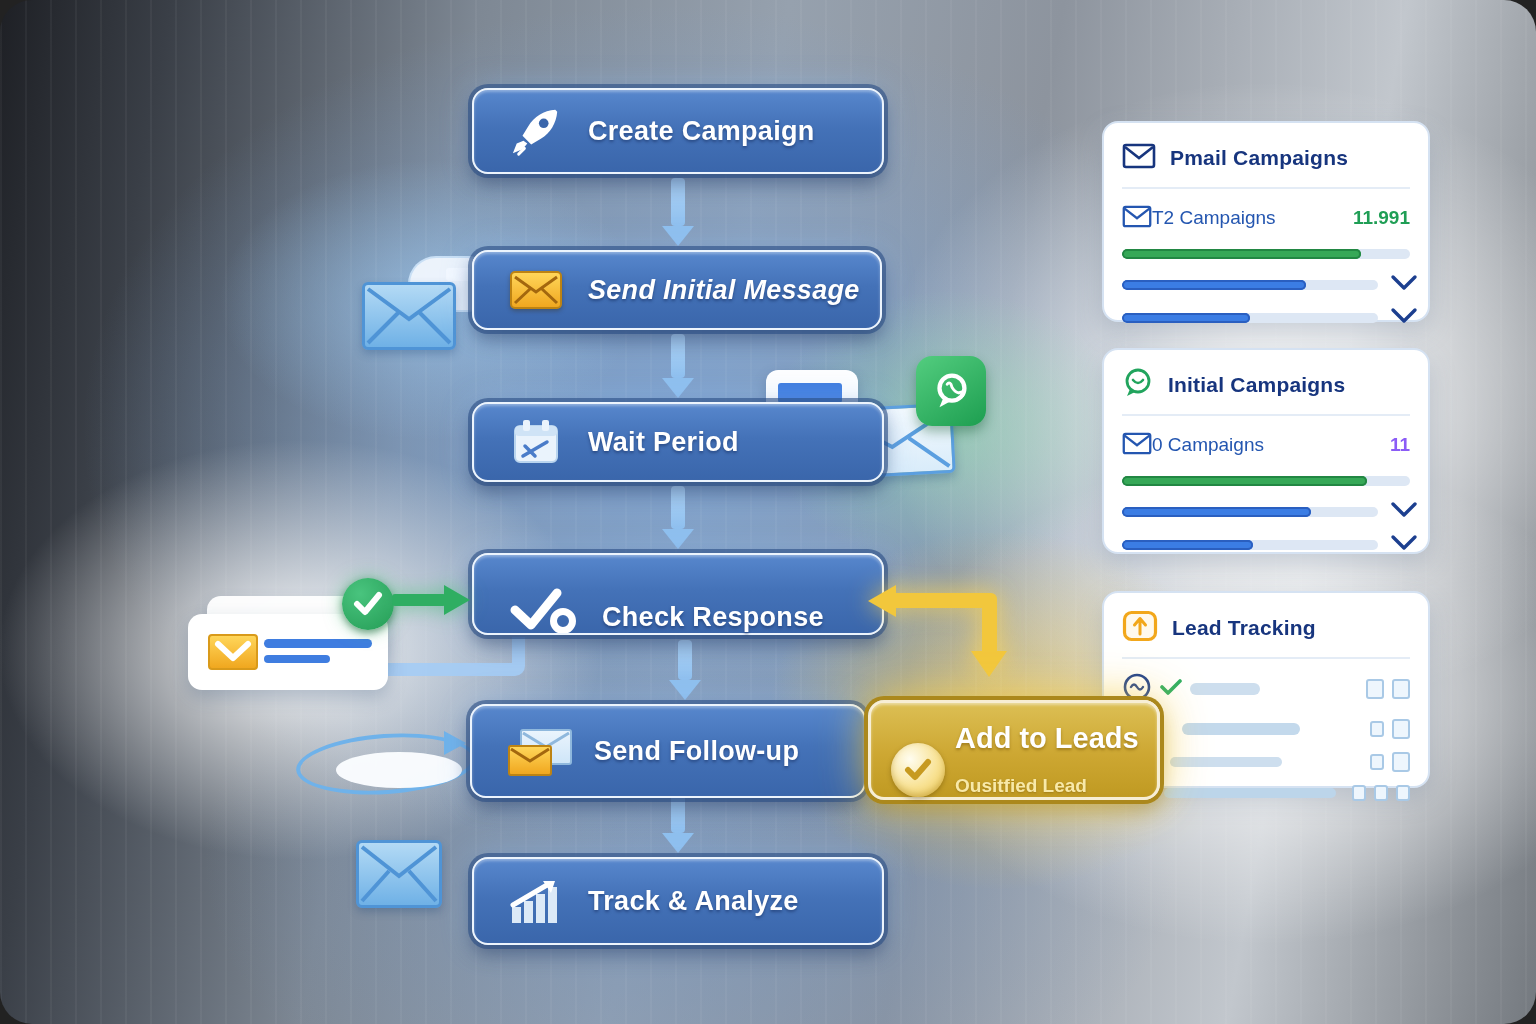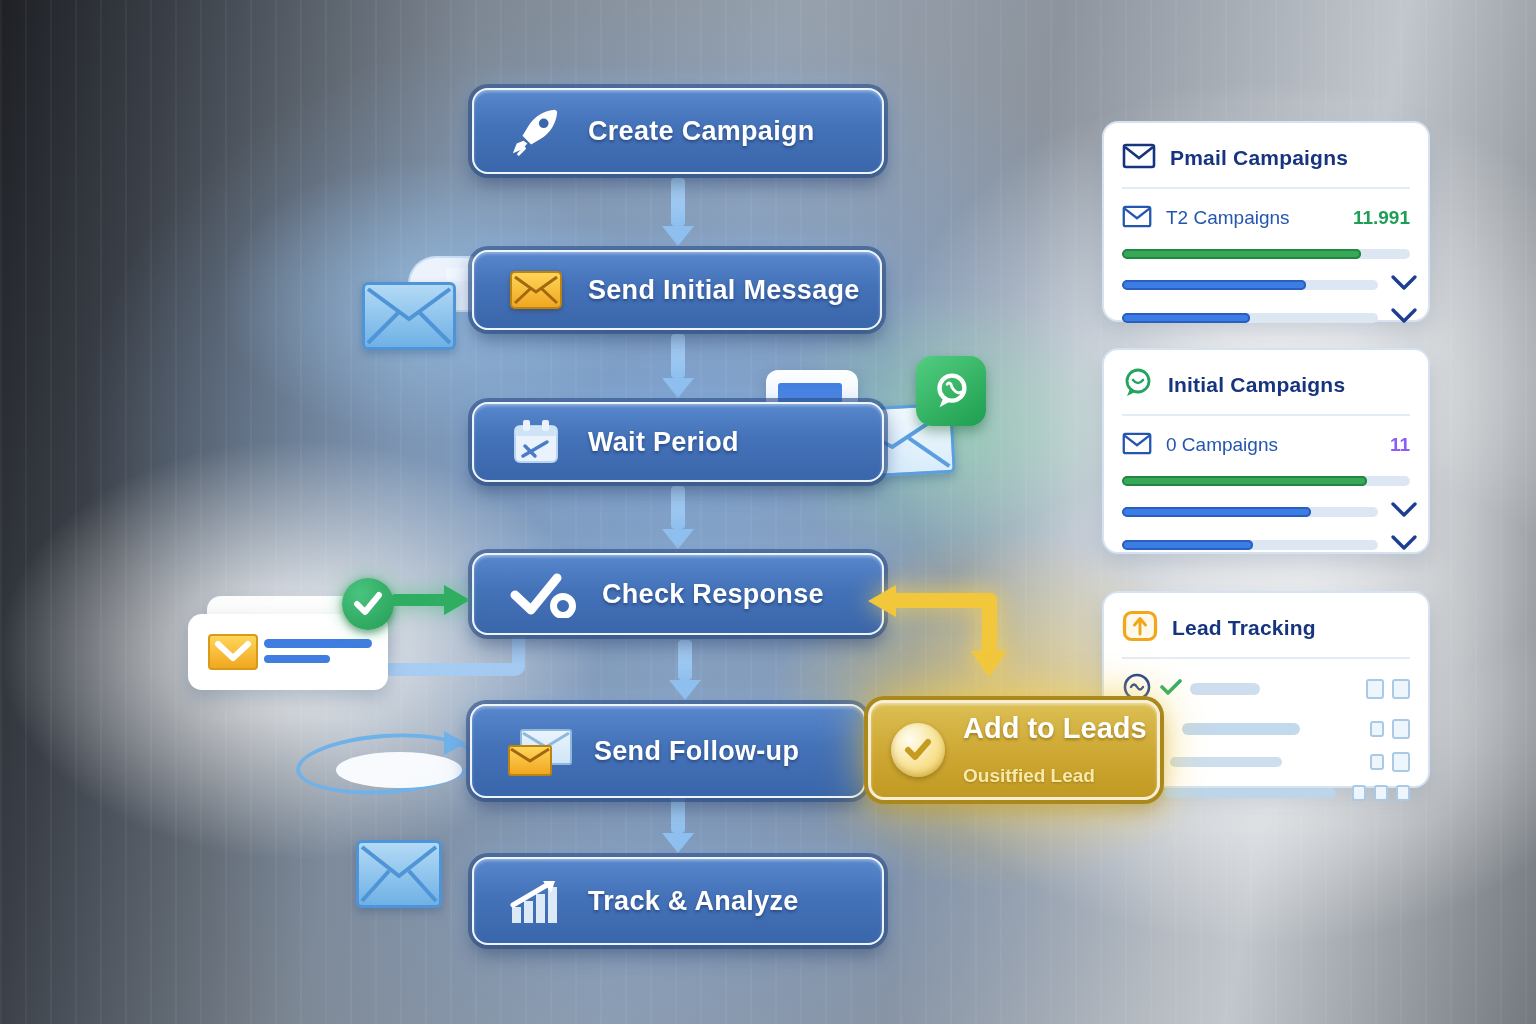--- a/index.html
+++ b/index.html
@@ -8,41 +8,42 @@
     background:
       radial-gradient(260px 200px at 950px 430px, rgba(150,225,175,.55), rgba(150,225,175,0) 70%),
       radial-gradient(320px 250px at 1000px 710px, rgba(248,208,86,.60), rgba(248,208,86,0) 72%),
       radial-gradient(430px 300px at 300px 650px, rgba(255,255,255,.95), rgba(255,255,255,0) 70%),
       radial-gradient(520px 430px at 1265px 400px, rgba(255,255,255,.98), rgba(255,255,255,0) 74%),
       radial-gradient(500px 340px at 1265px 700px, rgba(255,255,255,.92), rgba(255,255,255,0) 72%),
       radial-gradient(300px 200px at 430px 300px, rgba(160,205,245,.6), rgba(160,205,245,0) 70%),
       radial-gradient(760px 560px at 660px 430px, rgba(122,162,212,.88), rgba(122,162,212,0) 76%),
       radial-gradient(640px 420px at 690px 860px, rgba(118,150,192,.65), rgba(118,150,192,0) 76%),
       linear-gradient(100deg,#1e2025 0%,#3a3f47 10%,#7e8894 28%,#96a1ae 46%,#8d949e 62%,#c2c7cd 82%,#74797f 100%);
+    border-radius: 32px;
   }
   .stripes{position:absolute;inset:0;background:repeating-linear-gradient(90deg,rgba(255,255,255,.045) 0 2px,rgba(0,0,0,0) 2px 25px);pointer-events:none;}
   
   .node{position:absolute;box-sizing:border-box;border-radius:16px;display:flex;align-items:center;gap:24px;padding-left:34px;
     background:linear-gradient(180deg,#5787cd 0%,#4472b8 45%,#3a66ab 100%);
     border:2px solid #ecf4fd;
     box-shadow:0 0 0 4px rgba(41,76,132,.6),0 10px 18px rgba(8,24,60,.38),0 0 30px rgba(140,185,240,.45),inset 0 2px 3px rgba(255,255,255,.35);}
   .node .label{color:#fff;font-size:27px;font-weight:700;letter-spacing:.3px;text-shadow:0 2px 3px rgba(22,45,95,.55);}
   .node .nicon{width:56px;display:flex;align-items:center;justify-content:center;flex:0 0 auto;}
   .env-y{width:48px;height:34px;border-radius:5px;background:linear-gradient(180deg,#ffd65a,#f0a71f);border:2px solid #bd8312;position:relative;box-shadow:0 2px 4px rgba(60,40,0,.35);}
   .env-y svg{position:absolute;inset:0;}
   
   .varrow{position:absolute;width:32px;}
   .varrow .shaft{width:14px;margin:0 auto;background:linear-gradient(180deg,#aed3f5,#8fc0ef);border-radius:4px;}
   .varrow .head{width:0;height:0;margin-left:0;border-left:16px solid transparent;border-right:16px solid transparent;border-top:20px solid #8fc0ef;}
   .lconn{position:absolute;left:386px;top:637px;width:126px;height:26px;border-right:13px solid rgba(165,205,245,.9);border-bottom:13px solid rgba(165,205,245,.9);border-bottom-right-radius:10px;}
   .stub{position:absolute;left:446px;top:268px;width:26px;height:13px;background:rgba(240,248,255,.85);border-radius:3px;}
   
   .branch{position:absolute;left:868px;top:700px;width:292px;height:100px;box-sizing:border-box;border-radius:16px;z-index:6;
     background:linear-gradient(180deg,#dcbf54 0%,#cda732 55%,#c09a22 100%);
-    border:3px solid #f7eed4;display:flex;align-items:center;gap:18px;padding-left:20px;
+    border:3px solid #f7eed4;display:flex;align-items:flex-end;gap:10px;padding-left:20px;
     box-shadow:0 0 0 4px #ab881c,0 0 46px rgba(246,206,72,.85),0 10px 18px rgba(110,82,8,.35),inset 0 2px 3px rgba(255,255,255,.45);}
   .badge{width:54px;height:54px;border-radius:50%;flex:0 0 auto;display:flex;align-items:center;justify-content:center;
     background:radial-gradient(circle at 35% 30%,#fffdf0,#f8e294 55%,#efcb55);box-shadow:inset 0 -3px 6px rgba(160,120,20,.4),0 2px 5px rgba(90,65,5,.4);}
   .branch .t1{color:#fff;font-size:29px;font-weight:700;text-shadow:0 2px 3px rgba(130,95,12,.6);line-height:1.1;}
   .branch .t2{color:#f8e9a8;font-size:19px;font-weight:700;text-shadow:0 1px 2px rgba(130,95,12,.5);margin-top:20px;}
   .goldarrow{position:absolute;left:868px;top:584px;width:160px;height:116px;z-index:5;filter:drop-shadow(0 0 12px rgba(250,212,84,.85));}
   .goldarrow .h-shaft{position:absolute;left:26px;top:9px;width:96px;height:15px;background:#f2c73c;}
   .goldarrow .h-head{position:absolute;left:0;top:1px;width:0;height:0;border-top:16px solid transparent;border-bottom:16px solid transparent;border-right:28px solid #f2c73c;}
   .goldarrow .v-shaft{position:absolute;left:114px;top:9px;width:15px;height:60px;background:#f2c73c;border-radius:0 6px 0 0;}
   .goldarrow .v-head{position:absolute;left:103px;top:67px;width:0;height:0;border-left:18px solid transparent;border-right:18px solid transparent;border-top:26px solid #f2c73c;}
@@ -66,21 +67,21 @@
   .respcard{background:#fff;border-radius:14px;box-shadow:0 8px 18px rgba(40,70,110,.25);}
   .skel{background:#3f7de0;border-radius:5px;position:absolute;}
   .loop{position:absolute;border:4px solid #6fb2ea;border-radius:50%;transform:rotate(-4deg);}
   .loophead{position:absolute;width:0;height:0;border-top:12px solid transparent;border-bottom:12px solid transparent;border-left:22px solid #6fb2ea;}
   .loopblob{position:absolute;background:rgba(251,253,255,.96);border-radius:50%;}
   
   .card{position:absolute;left:1102px;width:328px;box-sizing:border-box;background:#fff;border:2px solid #d5e2f2;border-radius:16px;padding:14px 18px 16px 18px;box-shadow:0 10px 26px rgba(90,110,140,.25);z-index:2;}
   .card .hdr{display:flex;align-items:center;gap:14px;height:42px;}
   .card .hdr .htxt{font-size:21px;font-weight:600;color:#17357e;letter-spacing:.2px;}
   .card .div{border-top:2px solid #e4ecf6;margin:8px 0 12px 0;}
-  .card .statrow{display:flex;align-items:center;gap:14px;height:34px;}
+  .card .statrow{display:flex;align-items:center;height:34px;}
   .card .statrow .rlabel{font-size:19px;color:#2456b0;}
   .card .statrow .rvalue{margin-left:auto;font-size:19px;font-weight:700;}
   .v-green{color:#1f9e55;} .v-blue{color:#8b5cf6;}
   .track{height:10px;background:#dde7f4;border-radius:6px;overflow:hidden;}
   .fill-g{height:100%;border-radius:6px;background:#36a857;box-shadow:inset 0 0 0 2px #228743;}
   .fill-b{height:100%;border-radius:6px;background:#3b7de4;box-shadow:inset 0 0 0 2px #2a5fc0;}
   .barrow{display:flex;align-items:center;gap:12px;margin-top:15px;}
   .barrow .track{flex:0 0 256px;}
   .gbar{margin-top:14px;}
   .chev{margin-left:auto;}
@@ -180,21 +181,21 @@
     <span class="nicon">
       <svg width="54" height="54" viewBox="0 0 56 56">
           <path fill="#fff" d="M48 6c-12 1-22 7-28 17l-6 10 9 9 10-6C43 30 49 20 50 8l-2-2zM15 38l-7 3-4 10 10-4 5-6-4-3z"></path>
           <circle cx="36" cy="20" r="5" fill="#3a66ab"></circle>
           <path d="M10 52 l6-6" stroke="#fff" stroke-width="3" stroke-linecap="round"></path>
         </svg>
     </span>
     <span class="label">Create Campaign</span>
   </div>
 
-  <div class="node" style="left:472px;top:250px;width:410px;height:80px;z-index:3;">
+  <div class="node" style="left:472px;top:250px;width:410px;height:80px;z-index:3;font-style:italic;">
     <span class="nicon">
       <span class="env-y">
           <svg viewBox="0 0 48 34">
             <path d="M3 4 L24 19 L45 4 M3 30 L18 16 M45 30 L30 16" fill="none" stroke="#a3670e" stroke-width="3"></path>
           </svg>
         </span>
     </span>
     <span class="label">Send Initial Message</span>
   </div>
 
@@ -204,21 +205,21 @@
           <rect x="4" y="8" width="42" height="36" rx="5" fill="#eaf3fc" stroke="#b9d4ee" stroke-width="2"></rect>
           <rect x="4" y="8" width="42" height="10" rx="4" fill="#cfe3f6"></rect>
           <rect x="12" y="2" width="7" height="11" rx="2" fill="#eaf3fc"></rect>
           <rect x="31" y="2" width="7" height="11" rx="2" fill="#eaf3fc"></rect>
           <path d="M12 38 L36 24 M14 28 L24 38" stroke="#4a7cc9" stroke-width="3.5" stroke-linecap="round"></path>
         </svg>
     </span>
     <span class="label">Wait Period</span>
   </div>
 
-  <div class="node" style="left:472px;top:553px;width:412px;height:82px;z-index:3;">
+  <div class="node" style="left:472px;top:553px;width:412px;height:82px;z-index:3;align-items:flex-end;">
     <span class="nicon" style="width:70px;">
       <svg width="66" height="48" viewBox="0 0 66 48">
           <path d="M5 25 L21 40 L47 8" fill="none" stroke="#fff" stroke-width="9" stroke-linecap="round" stroke-linejoin="round"></path>
           <circle cx="53" cy="36" r="9.5" fill="none" stroke="#fff" stroke-width="7"></circle>
         </svg>
     </span>
     <span class="label">Check Response</span>
   </div>
 
   <div class="node" style="left:470px;top:704px;width:396px;height:94px;z-index:3;">

